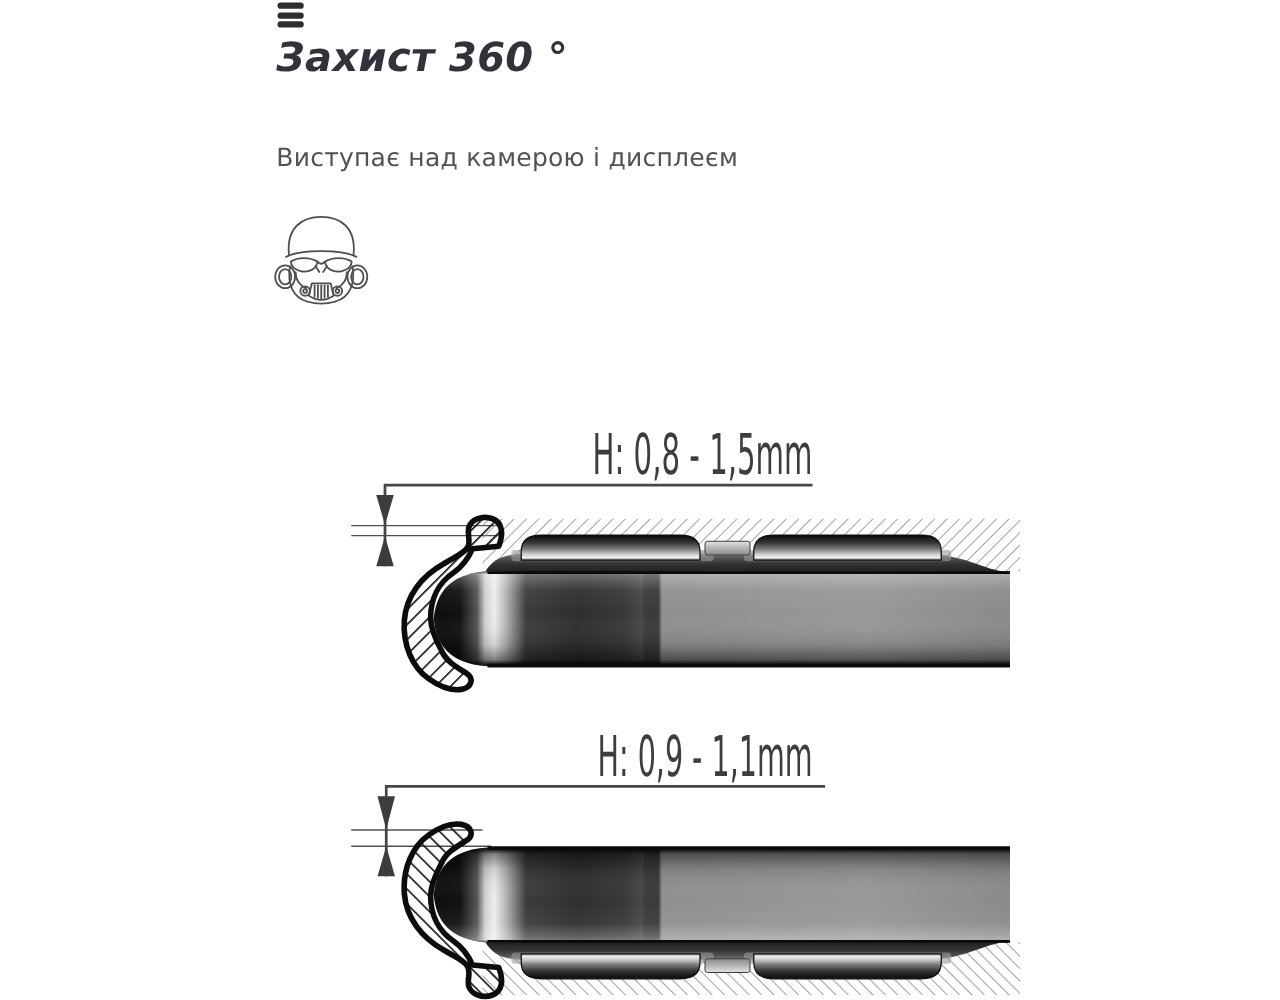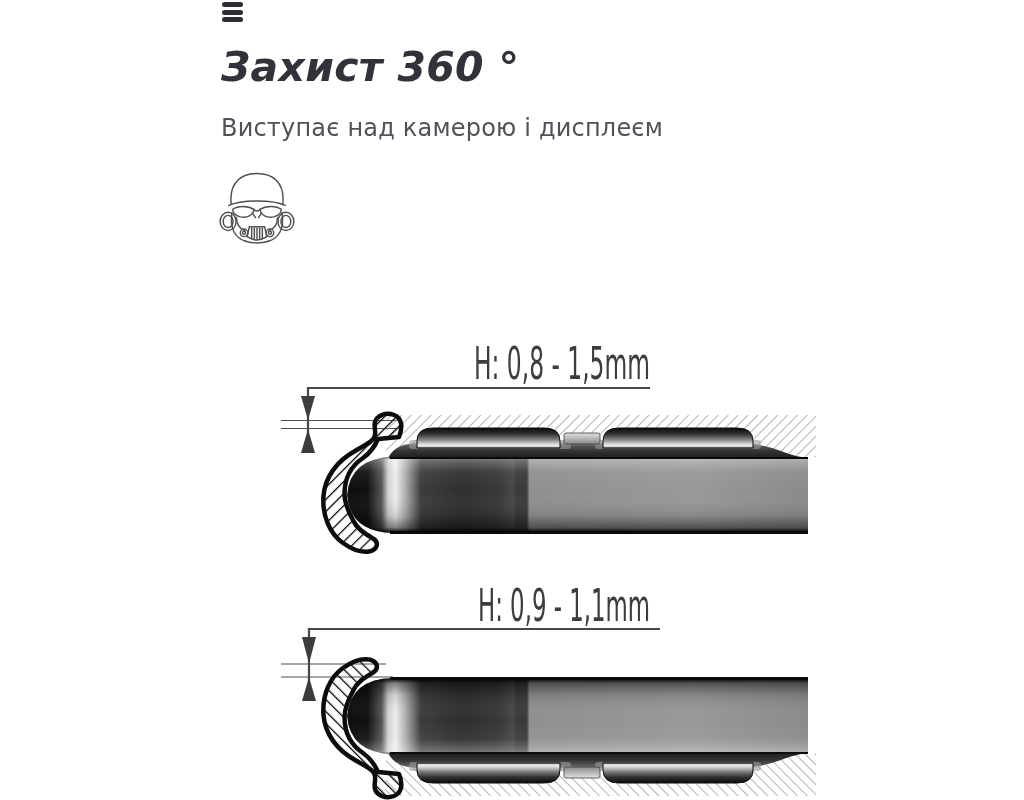--- a/index.html
+++ b/index.html
@@ -3,23 +3,23 @@
 <meta charset="utf-8">
 <style>
   html,body{margin:0;padding:0;background:#fff;}
   #page{position:relative;width:1024px;height:800px;background:#ffffff;overflow:hidden;
         font-family:"DejaVu Sans",sans-serif;}
   .abs{position:absolute;}
   
   #hamburger{left:222px;top:2px;width:22px;}
   .hbar{width:21px;height:5px;border-radius:2.5px;background:#2d2d32;margin-bottom:2.5px;}
   
-  #title{left:221px;top:43px;font-size:41px;font-weight:800;font-style:italic;
+  #title{left:221px;top:27px;font-size:32px;font-weight:800;font-style:italic;
          color:#32323a;letter-spacing:.3px;white-space:nowrap;}
-  #subtitle{left:221px;top:114px;font-size:24px;font-weight:400;color:#515157;
+  #subtitle{left:221px;top:114px;font-size:20px;font-weight:400;color:#515157;
             letter-spacing:.2px;white-space:nowrap;}
   
   #helmet{left:219px;top:167px;}
   #helmet path,#helmet ellipse,#helmet circle,#helmet line{fill:none;stroke:#4f4f4f;
      stroke-width:1.9;stroke-linecap:round;stroke-linejoin:round;}
   
   .diag{overflow:visible;}
   #diag1{left:278px;top:330px;}
   #diag2{left:278px;top:575px;}
   .dimline{stroke:#474747;stroke-width:2.2;fill:none;}

